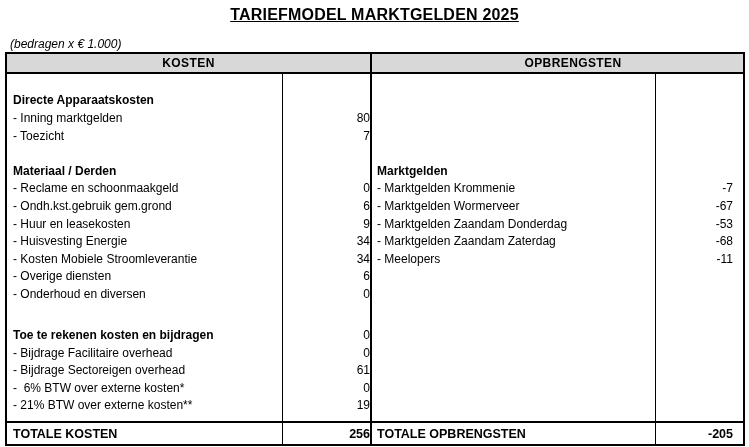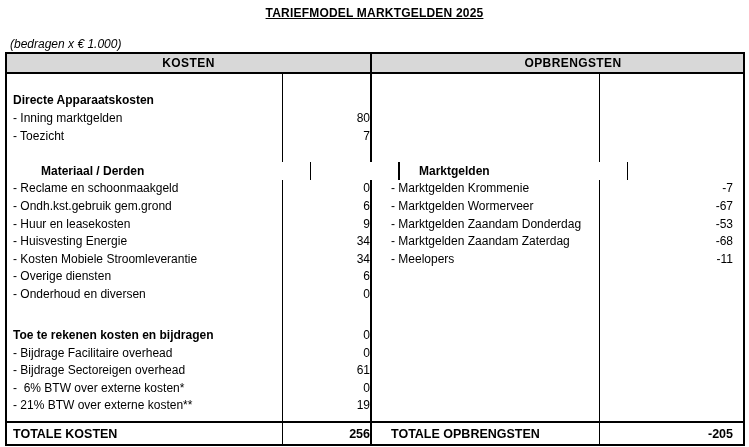--- a/index.html
+++ b/index.html
@@ -16,21 +16,21 @@
     overflow: hidden;
   }
   .page { position: absolute; inset: 0; }
 
   .title {
     position: absolute;
     top: 6px;
     left: 0;
     width: 100%;
     text-align: center;
-    font-size: 12px;
+    font-size: 16px;
     font-weight: bold;
     text-decoration: underline;
     letter-spacing: 0.2px;
   }
   .subtitle {
     position: absolute;
     left: 10px;
     top: 37px;
     font-style: italic;
     font-size: 12px;
@@ -82,21 +82,21 @@
 
   .cell {
     box-sizing: border-box;
     font-size: 12px;
     display: flex;
     align-items: center;
     overflow: hidden;
   }
   .c1 { width: 276px; border-right: 1px solid #000000; padding-left: 6px; }
   .c2 { width: 89px;  border-right: 2px solid #000000; justify-content: flex-end; }
-  .c3 { width: 228px; border-right: 1px solid #000000; padding-left: 19px; }
+  .c3 { width: 284px; border-right: 1px solid #000000; padding-left: 5px; }
   .c4 { flex: 1; justify-content: flex-end; padding-right: 10px; }
 
   .label { white-space: pre; }
   .bold  { font-weight: bold; }
 
   .totals {
     flex: 0 0 auto;
     display: flex;
     height: 21px;
     border-top: 2px solid #000000;
@@ -144,21 +144,21 @@
           <div class="cell c2">7</div>
           <div class="cell c3 label"></div>
           <div class="cell c4"></div>
         </div>
         <div class="brow" style="height: 17.6px;">
           <div class="cell c1 label"></div>
           <div class="cell c2"></div>
           <div class="cell c3 label"></div>
           <div class="cell c4"></div>
         </div>
-        <div class="brow" style="height: 17.6px; margin-left: 28px;">
+        <div class="brow" style="height: 17.6px;">
           <div class="cell c1 label bold">Materiaal / Derden</div>
           <div class="cell c2"></div>
           <div class="cell c3 label bold">Marktgelden</div>
           <div class="cell c4"></div>
         </div>
         <div class="brow" style="height: 17.6px;">
           <div class="cell c1 label">- Reclame en schoonmaakgeld</div>
           <div class="cell c2">0</div>
           <div class="cell c3 label">- Marktgelden Krommenie</div>
           <div class="cell c4">-7</div>

